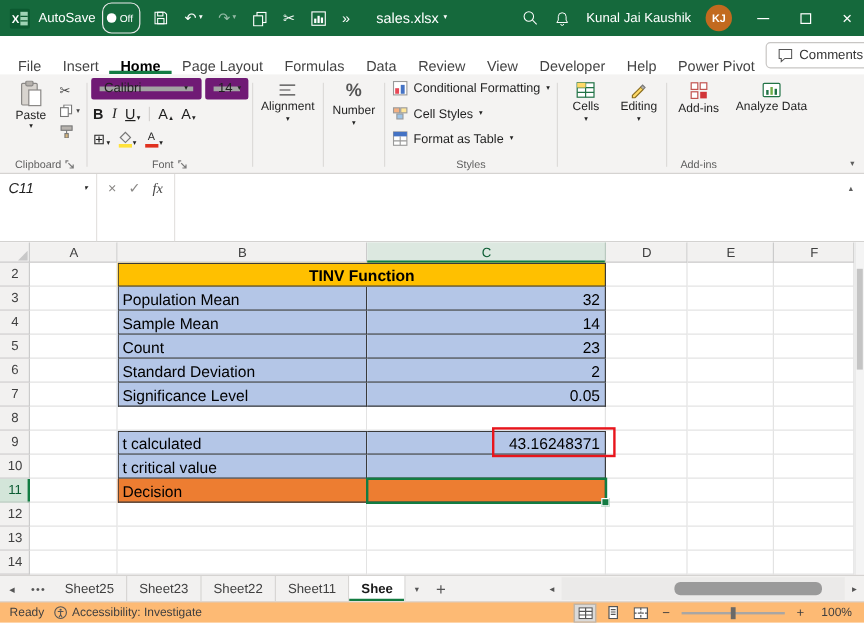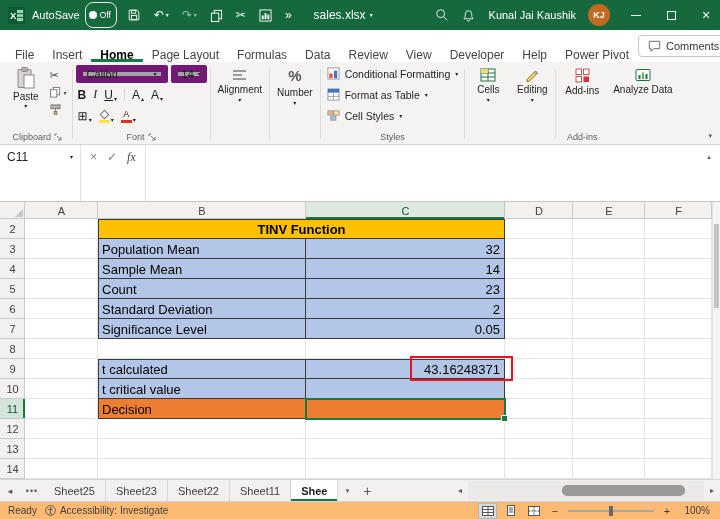--- a/index.html
+++ b/index.html
@@ -66,21 +66,21 @@
   .big-btn{display:flex;flex-direction:column;align-items:center;gap:2px;font-size:10px;
     color:#1F1F1F;padding:4px 6px 0;text-align:center;min-width:44px;line-height:1.1;}
   .style-row{display:flex;align-items:center;gap:5px;font-size:10.5px;color:#1F1F1F;height:19px;padding:0 3px;white-space:nowrap;}
   .ribbon-collapse{position:absolute;right:8px;bottom:4px;font-size:7px;color:#5E5E5E;}
   .pct{font-size:15px;font-weight:700;color:#555;}
 
   
   .fbar{height:57px;background:#fff;display:flex;align-items:stretch;
     border-bottom:1px solid #C9C7C5;font-size:12px;}
   .namebox{width:80px;display:flex;align-items:center;justify-content:space-between;
-    padding:0 7px;height:24px;color:#1F1F1F;}
+    padding:0 7px;height:24px;color:#1F1F1F;font-style:italic;}
   .vsep{width:1px;background:#E4E2E0;}
   .fxctl{display:flex;align-items:center;height:24px;gap:10px;padding:0 9px;color:#8A8886;}
   .fx{font-family:"Liberation Serif",serif;font-style:italic;color:#444;}
   .finput{flex:1;padding:4px 6px;color:#1F1F1F;}
   .fcollapse{width:22px;display:flex;justify-content:center;padding-top:8px;color:#5E5E5E;font-size:7px;}
 
   
   .gridwrap{position:relative;height:277px;background:#fff;}
   .gridcells{position:absolute;left:0;top:0;width:712px;display:grid;
     grid-template-columns:25px 73px 208px 199px 68px 72px 67px;
@@ -361,35 +361,35 @@
         <svg width="13" height="13" viewBox="0 0 14 14">
             <rect x="1" y="1" width="12" height="12" fill="#fff" stroke="#999"></rect>
             <rect x="2.5" y="7" width="3.5" height="5" fill="#E74856"></rect>
             <rect x="7.5" y="4" width="3.5" height="8" fill="#4472C4"></rect>
           </svg>
         <span>Conditional Formatting</span>
         <span class="chev">▾</span>
       </div>
       <div class="style-row">
         <svg width="13" height="13" viewBox="0 0 14 14">
+            <rect x="1" y="2" width="5.5" height="4.5" fill="#F4B183" stroke="#999"></rect>
+            <rect x="7.5" y="2" width="5.5" height="4.5" fill="#FFE699" stroke="#999"></rect>
+            <rect x="4" y="7.5" width="5.5" height="4.5" fill="#9DC3E6" stroke="#999"></rect>
+          </svg>
+        <span>Cell Styles</span>
+        <span class="chev">▾</span>
+      </div>
+      <div class="style-row">
+        <svg width="13" height="13" viewBox="0 0 14 14">
             <rect x="1" y="1" width="12" height="12" fill="#fff" stroke="#999"></rect>
             <rect x="1" y="1" width="12" height="4" fill="#4472C4"></rect>
             <line x1="1" y1="9" x2="13" y2="9" stroke="#999"></line>
             <line x1="7" y1="5" x2="7" y2="13" stroke="#999"></line>
           </svg>
         <span>Format as Table</span>
-        <span class="chev">▾</span>
-      </div>
-      <div class="style-row">
-        <svg width="13" height="13" viewBox="0 0 14 14">
-            <rect x="1" y="2" width="5.5" height="4.5" fill="#F4B183" stroke="#999"></rect>
-            <rect x="7.5" y="2" width="5.5" height="4.5" fill="#FFE699" stroke="#999"></rect>
-            <rect x="4" y="7.5" width="5.5" height="4.5" fill="#9DC3E6" stroke="#999"></rect>
-          </svg>
-        <span>Cell Styles</span>
         <span class="chev">▾</span>
       </div>
     </div>
     <div class="glabel">
       <span>Styles</span>
     </div>
   </div>
 
   <div class="gsep"></div>
 

